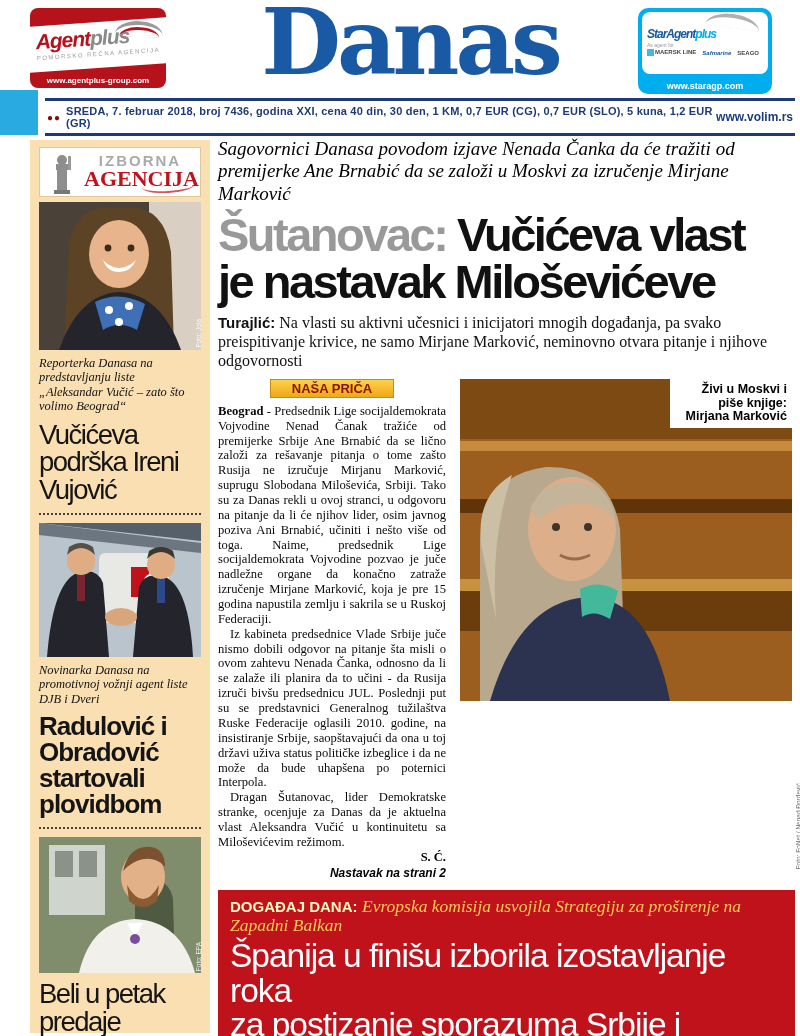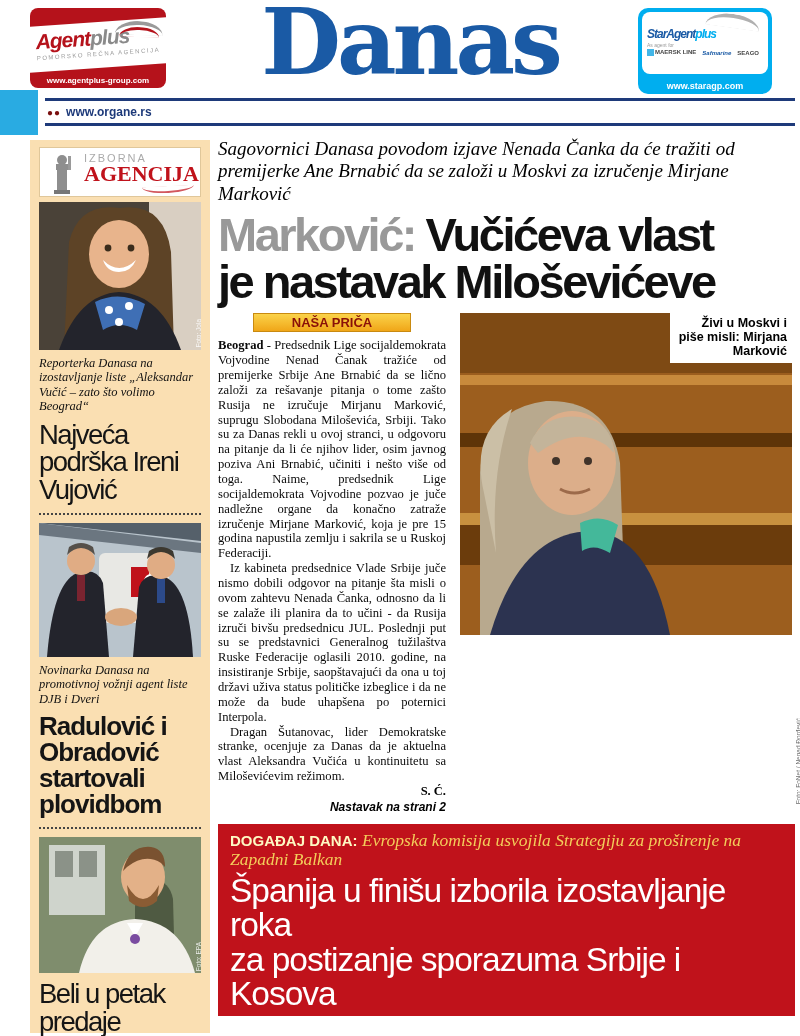--- a/index.html
+++ b/index.html
@@ -43,21 +43,21 @@
   .datebar { position:absolute; left:45px; top:98px; width:750px; border-top:3px solid #1e3a7a;
     border-bottom:3px solid #1e3a7a; padding:4px 2px 4px 2px; display:flex; align-items:center; }
   .datebar .dots { color:#7a1010; font-size:10px; letter-spacing:1px; margin-right:5px; }
   .datebar .dl { color:#1e3a7a; font-size:11px; font-weight:600; letter-spacing:0.2px; flex:1; }
   .datebar .site { color:#1e3a7a; font-size:12px; font-weight:bold; }
 
   
   .sidebar { position:absolute; left:30px; top:140px; width:180px; height:893px; background:#fadfb2; padding:7px 9px; }
   .groznica { position:relative; background:#fff; border:1px solid #e0c79a; height:50px; padding:4px 4px 2px 44px; }
   .statue { position:absolute; left:4px; top:4px; width:36px; height:42px; }
-  .groz-top { font-size:11px; letter-spacing:2px; color:#aaa; font-weight:normal; }
+  .groz-top { font-size:15px; letter-spacing:2px; color:#aaa; font-weight:bold;text-align:center; }
   .groz-main { font-family:"Liberation Serif", serif; font-weight:bold; font-size:22px; color:#c0121b; letter-spacing:0px; line-height:0.95; }
   .groz-squig { position:absolute; right:6px; bottom:3px; width:52px; height:7px;
     border-bottom:2px solid #c0121b; border-radius:0 0 50% 50%/0 0 100% 100%; transform:rotate(-3deg); opacity:.7; }
   .side-photo { position:relative; width:162px; display:block; margin-top:5px; }
   .side-photo svg { display:block; width:100%; }
   .photo-credit-v { position:absolute; right:-1px; bottom:2px; font-size:6.5px; color:#fff;
     writing-mode:vertical-rl; transform:rotate(180deg); opacity:.85; }
   .side-caption { font-family:"Liberation Serif", serif; font-style:italic; font-size:12.5px;
     line-height:1.15; color:#111; margin-top:6px; }
   .side-headline { font-size:27.5px; line-height:1.0; letter-spacing:-1.5px; color:#151515; margin-top:7px; }
@@ -67,21 +67,21 @@
   
   .main { position:absolute; left:218px; top:138px; width:577px; }
   .lead-kicker { font-family:"Liberation Serif", serif; font-style:italic; font-size:19px; line-height:1.18; color:#000; }
   .lead-headline { font-weight:bold; font-size:47px; line-height:0.99; letter-spacing:-2.5px; color:#111; margin-top:7px; }
   .lead-headline .gray { color:#999; }
   .lead-deck { font-family:"Liberation Serif", serif; font-size:16px; line-height:1.18; margin-top:9px; color:#111; }
   .lead-deck b { font-family:"Liberation Sans", sans-serif; font-size:15px; }
 
   .article-row { display:flex; margin-top:8px; }
   .article-col { width:228px; }
-  .section-label { width:158px; margin:0 auto 6px auto; text-align:center; font-weight:bold; font-size:13px;
+  .section-label { width:124px; margin:0 auto 6px auto; text-align:center; font-weight:bold; font-size:13px;
     color:#8a1008; background:linear-gradient(#fbd34a,#f0a618); border:1px solid #c98a10; padding:1px 0; }
   .article-col p { font-family:"Liberation Serif", serif; font-size:12.6px; line-height:1.18;
     text-align:justify; color:#0a0a0a; }
   .article-col p + p { text-indent:12px; }
   .byline { font-family:"Liberation Serif", serif; font-weight:bold; font-size:12.5px; text-align:right; }
   .continuation { font-weight:bold; font-style:italic; font-size:12px; text-align:right; margin-top:1px; }
 
   .lead-photo { position:relative; width:332px; margin-left:14px; }
   .lead-photo svg { display:block; width:100%; }
   .lead-photo-caption { position:absolute; top:0; right:0; width:122px; background:#fff; padding:4px 5px;
@@ -123,21 +123,22 @@
         <span class="partner">SEAGO</span>
       </div>
     </div>
     <div class="url">www.staragp.com</div>
   </div>
 
   <div class="cyan-sq"></div>
 
   <div class="datebar">
     <span class="dots">●●</span>
-    <span class="site">www.organe.rs</span>
+    <span class="dl">SREDA, 7. februar 2018, broj 7436, godina XXI, cena 40 din, 30 den, 1 KM, 0,7 EUR (CG), 0,7 EUR (SLO), 5 kuna, 1,2 EUR (GR)</span>
+    <span class="site">www.volim.rs</span>
   </div>
 
   <div class="sidebar">
     <div class="groznica">
       <svg class="statue" viewBox="0 0 36 42">
         <rect x="13" y="16" width="10" height="26" fill="#8e8e8e"></rect>
         <rect x="10" y="38" width="16" height="4" fill="#777"></rect>
         <circle cx="18" cy="8" r="5" fill="#8e8e8e"></circle>
         <rect x="12" y="12" width="12" height="6" fill="#8e8e8e"></rect>
         <rect x="24" y="4" width="3" height="14" fill="#9a9a9a"></rect>
@@ -157,22 +158,22 @@
         <circle cx="69" cy="46" r="3.4" fill="#3a2c1c"></circle>
           <circle cx="92" cy="46" r="3.4" fill="#3a2c1c"></circle>
         <path d="M20 148 Q40 92 80 90 Q122 92 142 148 Z" fill="#23242c"></path>
         <path d="M56 100 Q80 88 106 102 L98 128 Q80 118 64 128 Z" fill="#3f6fb5"></path>
         <circle cx="70" cy="108" r="4" fill="#fff"></circle>
           <circle cx="90" cy="104" r="4" fill="#fff"></circle>
           <circle cx="80" cy="120" r="4" fill="#fff"></circle>
       </svg>
       <span class="photo-credit-v">Foto: Jola</span>
     </div>
-    <div class="side-caption">Reporterka Danasa na izostavljanje liste „Aleksandar Vučić – zato što volimo Beograd“</div>
-    <div class="side-headline">Najveća podrška Ireni Vujović</div>
+    <div class="side-caption">Reporterka Danasa na predstavljanju liste „Aleksandar Vučić – zato što volimo Beograd“</div>
+    <div class="side-headline">Vučićeva podrška Ireni Vujović</div>
 
     <div class="dotted-sep"></div>
 
     <div class="side-photo">
       <svg viewBox="0 0 162 134">
         <rect width="162" height="134" fill="#b9c4cc"></rect>
         <path d="M0 0 L162 18 L162 0 Z" fill="#55606a"></path>
         <path d="M0 0 L162 20 L162 30 L0 12 Z" fill="#6b7680"></path>
         <rect x="60" y="30" width="70" height="70" rx="6" fill="#e8e8e4"></rect>
         <path d="M92 44 h18 v8 h8 v14 h-8 v8 h-18 z" fill="#c0121b"></path>
@@ -211,31 +212,34 @@
     </div>
     <div class="side-headline">Beli u petak predaje potpise</div>
 
   </div>
 
   <div class="main">
 
     <div class="lead-kicker">Sagovornici Danasa povodom izjave Nenada Čanka da će tražiti od premijerke Ane Brnabić da se založi u Moskvi za izručenje Mirjane Marković</div>
 
     <div class="lead-headline">
-      <span class="gray">Marković:</span><span> Vučićeva vlast</span><br>
+      <span class="gray">Šutanovac:</span><span> Vučićeva vlast</span><br>
       <span>je nastavak Miloševićeve</span>
     </div>
 
+    <div class="lead-deck">
+      <b>Turajlić:</b><span> Na vlasti su aktivni učesnici i inicijatori mnogih događanja, pa svako preispitivanje krivice, ne samo Mirjane Marković, neminovno otvara pitanje i njihove odgovornosti</span>
+    </div>
 
     <div class="article-row">
       <div class="article-col">
         <div class="section-label">NAŠA PRIČA</div>
         <p><b>Beograd</b><span> - Predsednik Lige socijaldemokrata Vojvodine Nenad Čanak tražiće od premijerke Srbije Ane Brnabić da se lično založi za rešavanje pitanja o tome zašto Rusija ne izručuje Mirjanu Marković, suprugu Slobodana Miloševića, Srbiji. Tako su za Danas rekli u ovoj stranci, u odgovoru na pitanje da li će njihov lider, osim javnog poziva Ani Brnabić, učiniti i nešto više od toga. Naime, predsednik Lige socijaldemokrata Vojvodine pozvao je juče nadležne organe da konačno zatraže izručenje Mirjane Marković, koja je pre 15 godina napustila zemlju i sakrila se u Ruskoj Federaciji.</span></p>
         <p>Iz kabineta predsednice Vlade Srbije juče nismo dobili odgovor na pitanje šta misli o ovom zahtevu Nenada Čanka, odnosno da li se zalaže ili planira da to učini - da Rusija izruči bivšu predsednicu JUL. Poslednji put su se predstavnici Generalnog tužilaštva Ruske Federacije oglasili 2010. godine, na insistiranje Srbije, saopštavajući da ona u toj državi uživa status političke izbeglice i da ne može da bude uhapšena po poternici Interpola.</p>
-        <p>Dragan Šutanovac, lider Demokratske stranke, ocenjuje za Danas da je aktuelna vlast Aleksandra Vučića u kontinuitetu sa Miloševićevim režimom.</p>
+        <p>Dragan Šutanovac, lider Demokratske stranke, ocenjuje za Danas da je aktuelna vlast Aleksandra Vučić u kontinuitetu sa Miloševićevim režimom.</p>
         <div class="byline">S. Ć.</div>
         <div class="continuation">Nastavak na strani 2</div>
       </div>
 
       <div class="lead-photo">
         <svg viewBox="0 0 332 322">
           <rect width="332" height="322" fill="#9c5e1e"></rect>
           <rect y="0" width="332" height="60" fill="#7e4a14"></rect>
           <rect y="62" width="332" height="10" fill="#c88a3c"></rect>
           <rect y="120" width="332" height="14" fill="#5e3408"></rect>
@@ -244,21 +248,21 @@
           <path d="M20 322 L20 160 Q24 96 86 88 Q150 86 160 150 L166 322 Z" fill="#b8a98e"></path>
           <path d="M24 180 Q10 120 52 96 Q30 160 36 240 Z" fill="#cbbfa6"></path>
           <ellipse cx="112" cy="150" rx="44" ry="52" fill="#dcae8a"></ellipse>
           <path d="M70 130 Q84 100 120 104 Q152 108 154 140 L146 132 Q116 112 78 140 Z" fill="#c3b49a"></path>
           <circle cx="96" cy="148" r="4" fill="#40332a"></circle>
             <circle cx="128" cy="148" r="4" fill="#40332a"></circle>
           <path d="M100 176 Q114 184 130 176" stroke="#9c6a4a" stroke-width="3" fill="none"></path>
           <path d="M30 322 Q60 220 130 218 Q190 220 210 322 Z" fill="#2c3350"></path>
           <path d="M120 210 Q140 200 158 212 L150 240 Q134 230 122 238 Z" fill="#44b89a"></path>
         </svg>
-        <div class="lead-photo-caption">Živi u Moskvi i piše misli: Mirjana Marković</div>
+        <div class="lead-photo-caption">Živi u Moskvi i piše knjige: Mirjana Marković</div>
         <span class="photo-credit-v">Foto: FoNet / Nenad Đorđević</span>
       </div>
     </div>
 
     <div class="red-banner">
       <div class="rb-top">
         <span class="rb-label">DOGAĐAJ DANA:</span>
         <span class="rb-kicker"> Evropska komisija usvojila Strategiju za proširenje na Zapadni Balkan</span>
       </div>
       <div class="rb-headline">

